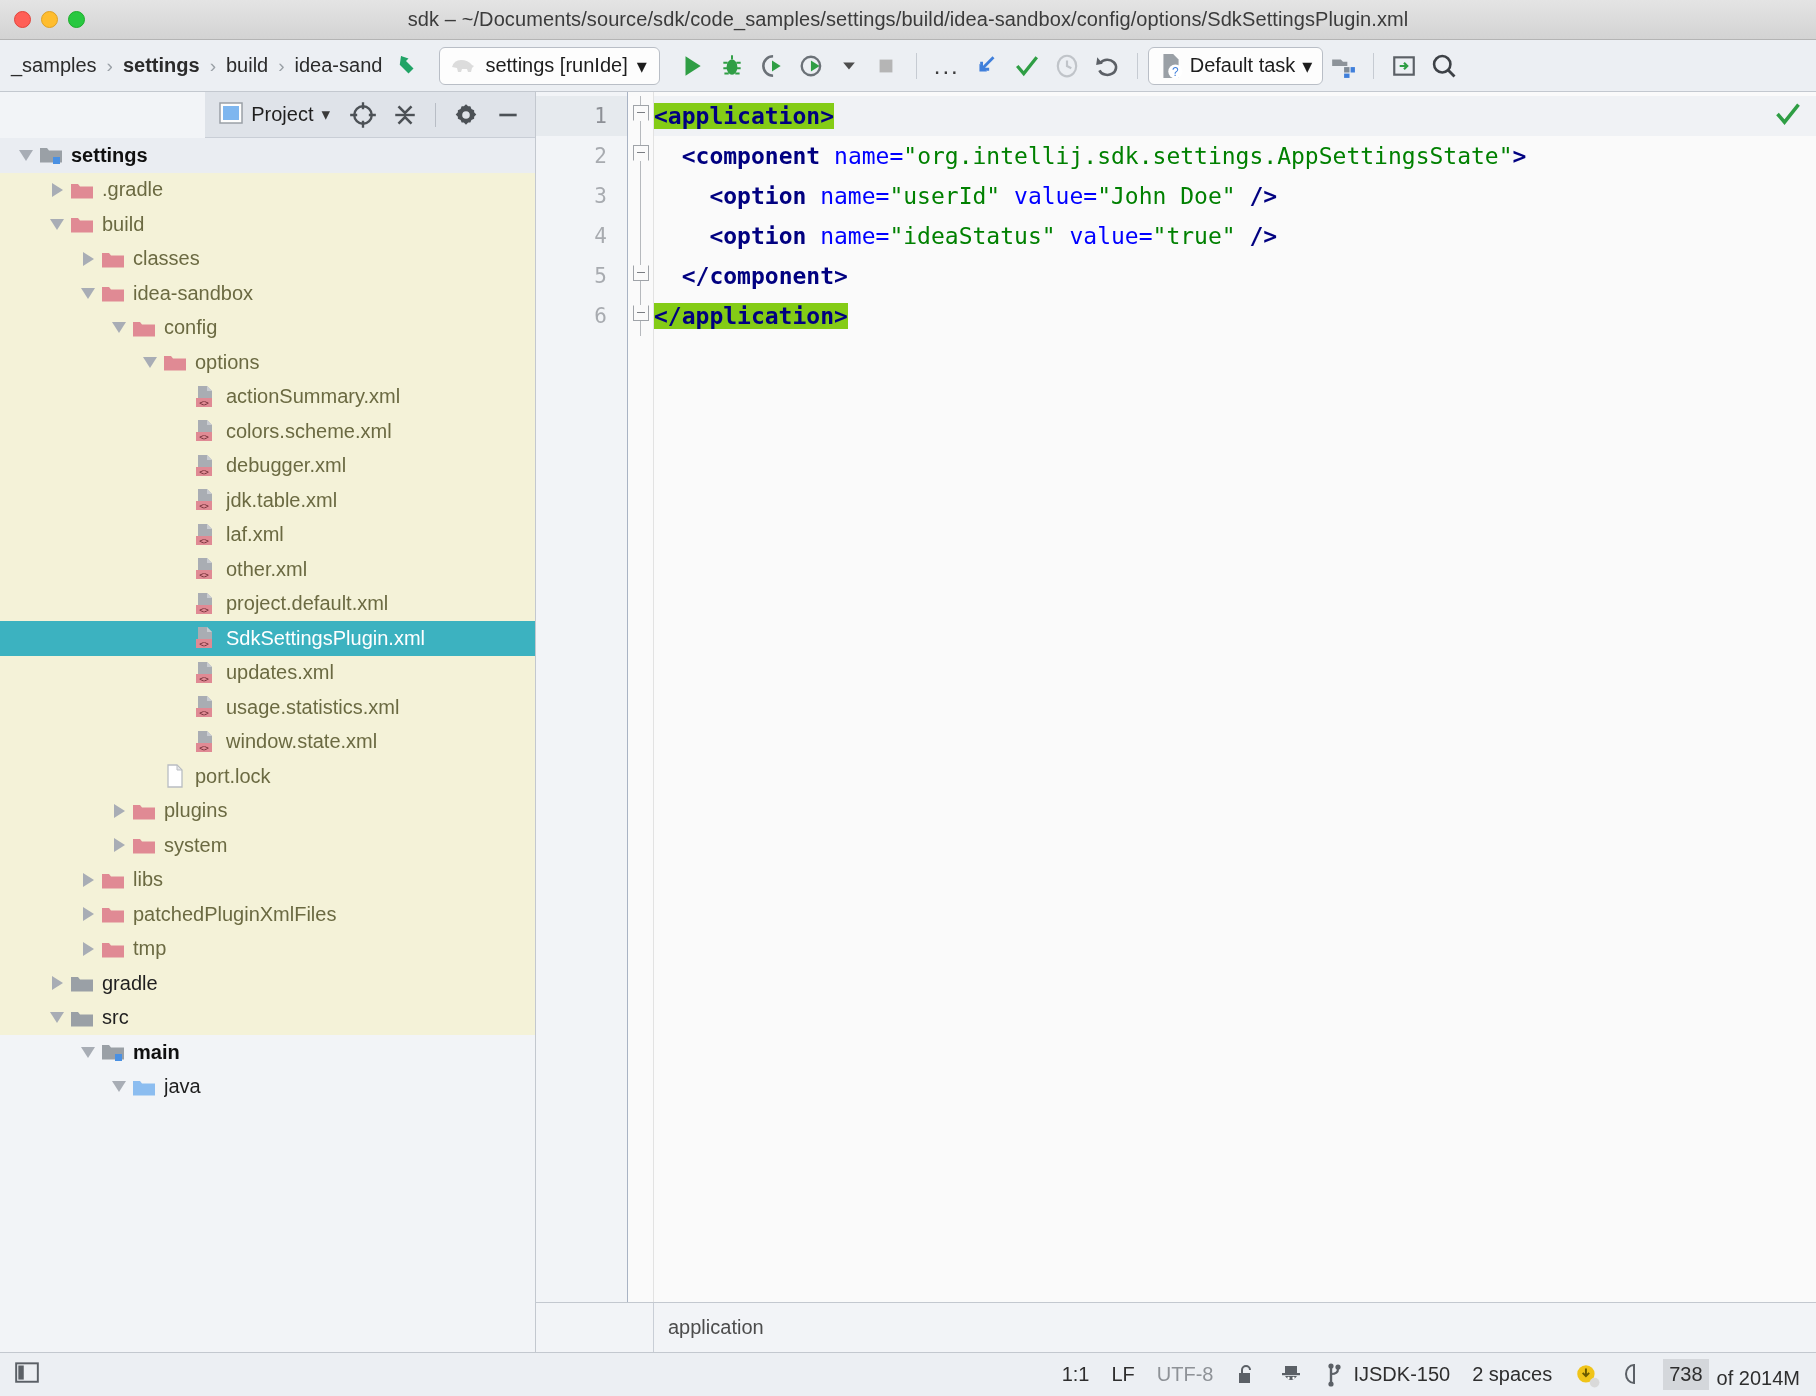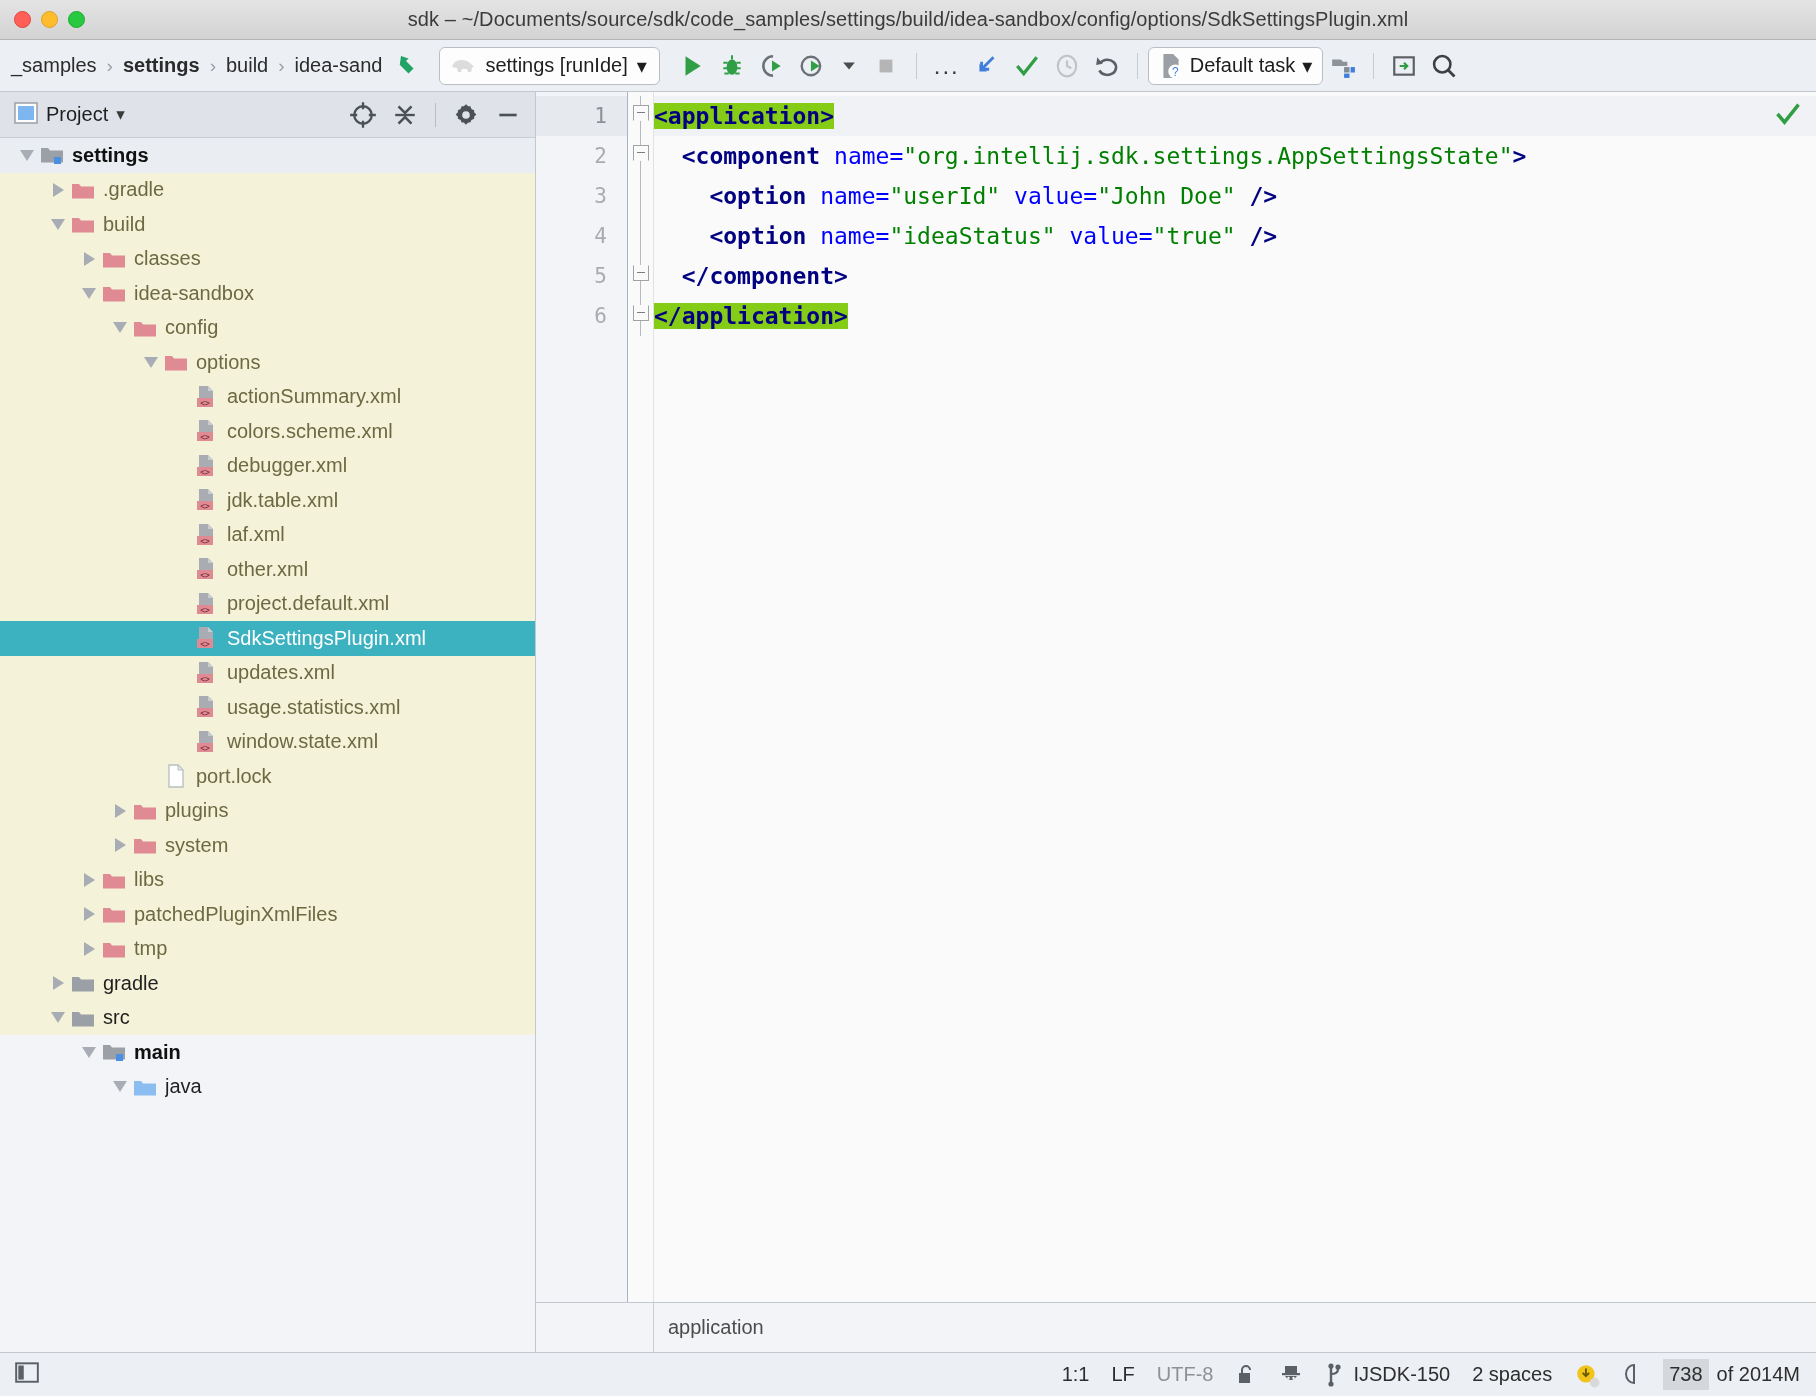--- a/index.html
+++ b/index.html
@@ -66,20 +66,21 @@
   
   .body { flex: 1 1 auto; display: flex; min-height: 0; }
 
   
   .project-pane {
     width: 536px; flex: 0 0 536px;
     display: flex; flex-direction: column;
     background: #f2f4f7;
     border-right: 1px solid #c3c8cf;
     min-height: 0;
+    align-items: flex-end;
   }
   .pane-header {
     height: 46px; flex: 0 0 46px;
     background: #dfe3e9;
     display: flex; align-items: center; padding: 0 10px 0 14px;
     border-bottom: 1px solid #c9ced6;
     gap: 8px;
   }
   .pane-title { font-size: 20px; color: #1f1f1f; }
   .pane-spacer { flex: 1 1 auto; }
@@ -159,21 +160,21 @@
     height: 44px; flex: 0 0 44px; background: #eceff3;
     border-top: 1px solid #c3c8cf;
     display: flex; align-items: center; padding: 0 16px 0 14px;
     font-size: 20px; color: #2e2e2e; gap: 0;
   }
   .sb-left { display: flex; align-items: center; gap: 10px; }
   .sb-spacer { flex: 1 1 auto; }
   .sb-item { padding: 0 11px; white-space: nowrap; display: flex; align-items: center; }
   .sb-item.dim { color: #8e9297; }
   .sb-mem { background: #d4d7db; padding: 4px 6px; }
-  .memwrap { display: flex; align-items: center; margin-left: 6px; }
+  .memwrap { display: flex; align-items: flex-end; margin-left: 6px; }
   .memtotal { padding-left: 8px; }
 </style>
 </head>
 <body>
 
 <div id="app">
 
   <div class="titlebar">
     <div class="traffic">
       <span class="light close"></span>

